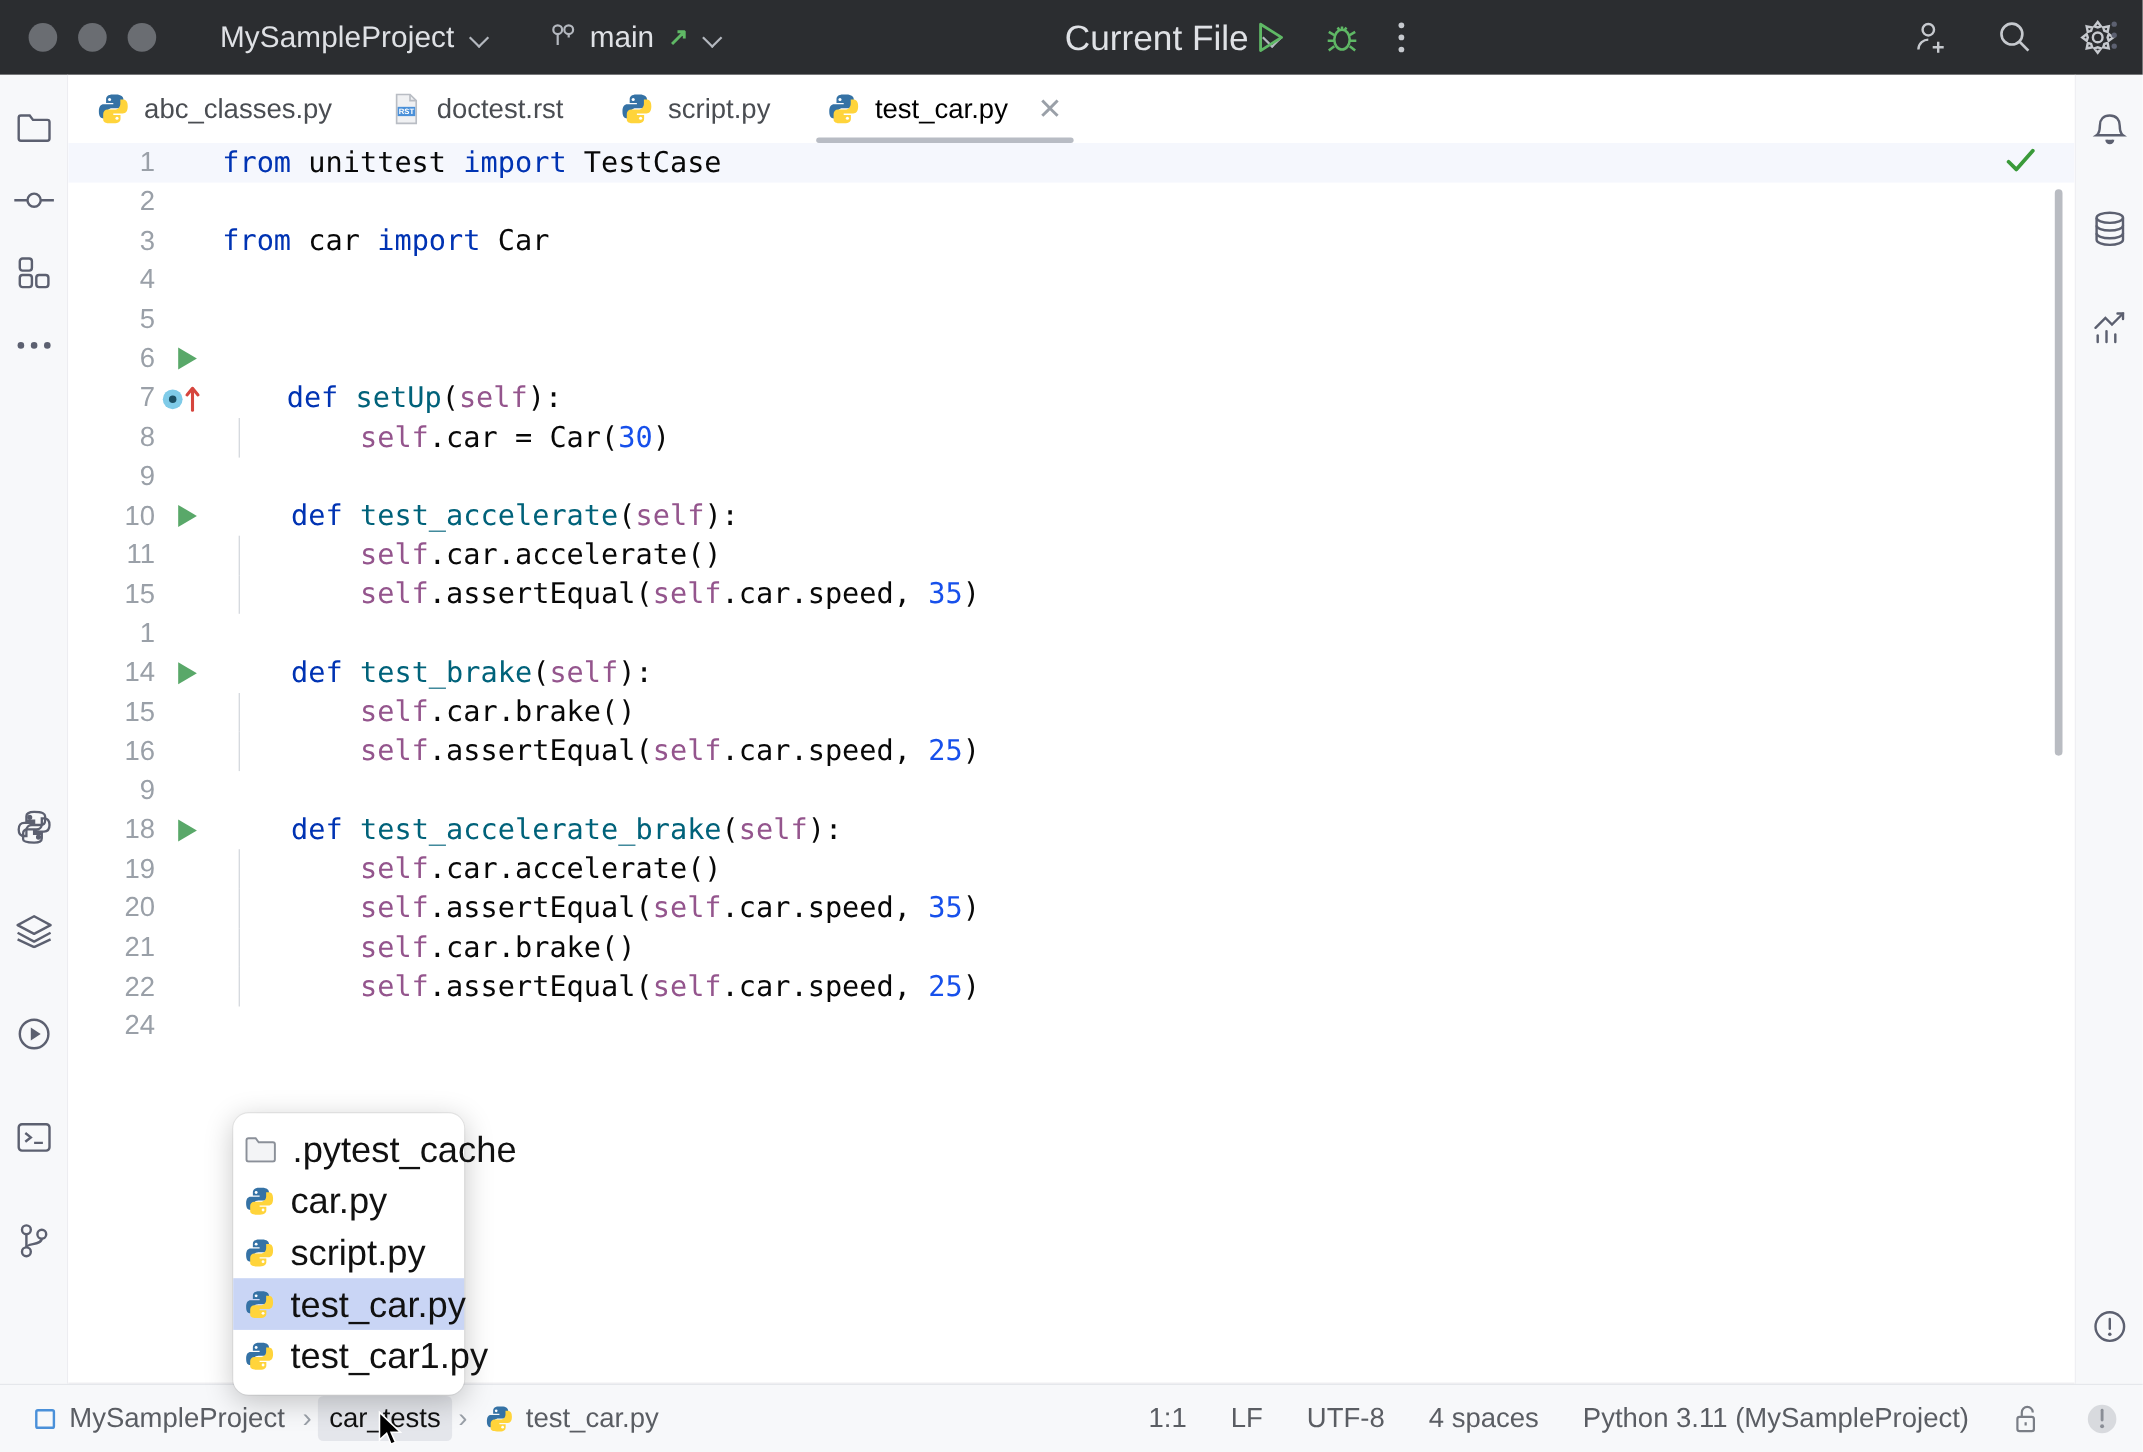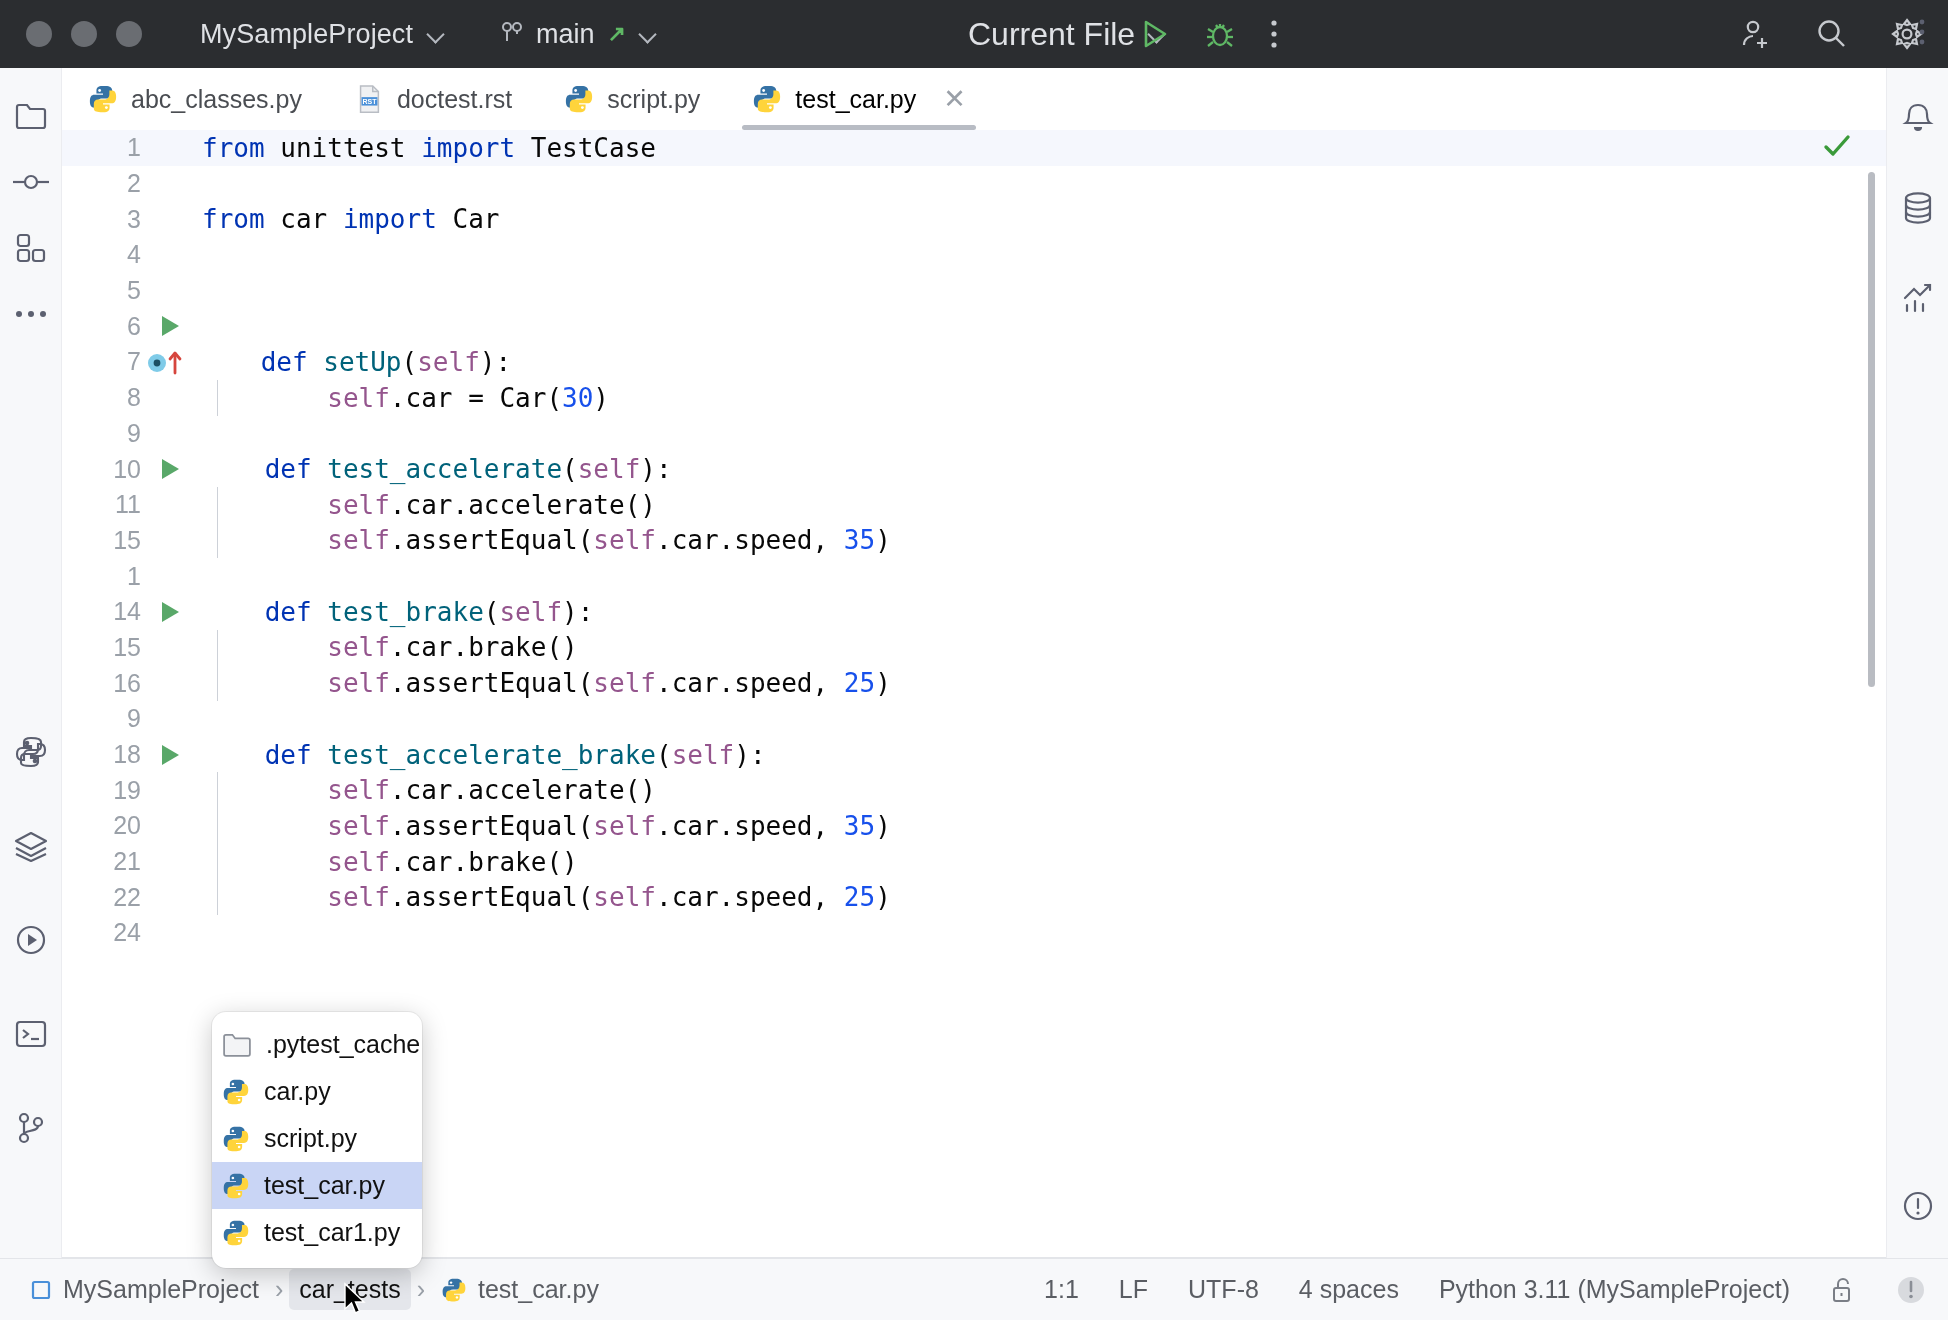--- a/index.html
+++ b/index.html
@@ -109,21 +109,21 @@
 
   
   .popup {
     position: absolute; left: 212px; top: 1012px; width: 210px; height: 256px;
     background: #ffffff; border-radius: 14px;
     box-shadow: 0 6px 26px rgba(0,0,0,.22), 0 0 0 1px rgba(0,0,0,.06);
     padding: 9px 0; z-index: 40;
   }
   .popup-item {
     height: 47px; display: flex; align-items: center; gap: 14px;
-    padding: 0 8px 0 10px; font-size: 25px; color: #111; cursor: default;
+    padding: 0 8px 0 10px; font-size: 33px; color: #111; cursor: default;
   }
   .popup-item.sel { background: #c9d5f5; }
   .popup-item .plabel { white-space: nowrap; }
 
   
   .statusbar {
     position: absolute; left: 0; bottom: 0; width: 1948px; height: 62px;
     background: #f7f8fa; border-top: 1px solid #e3e5e9;
     display: flex; align-items: center;
   }

